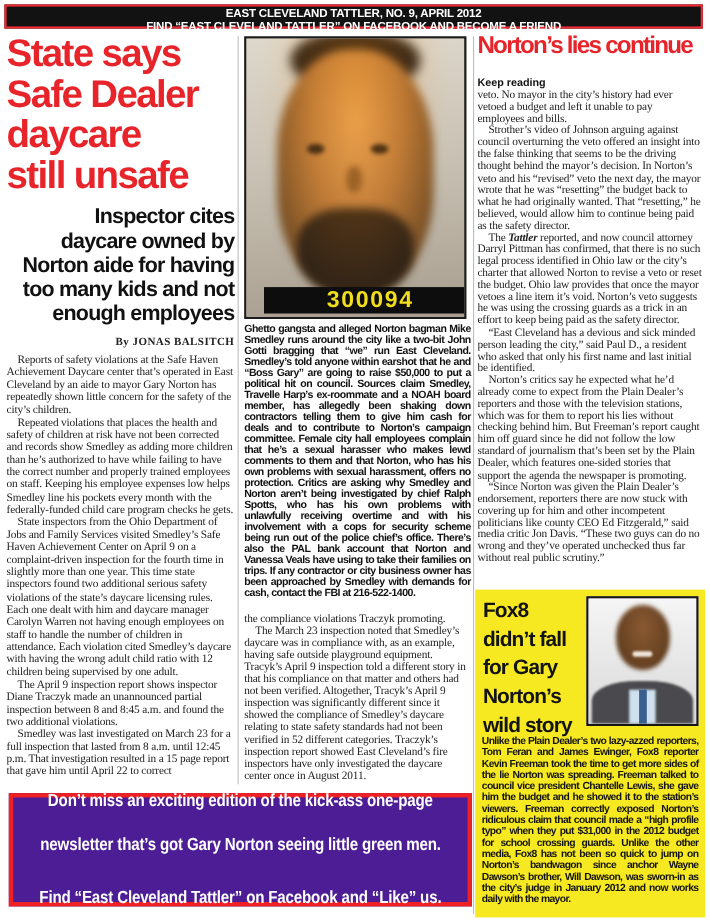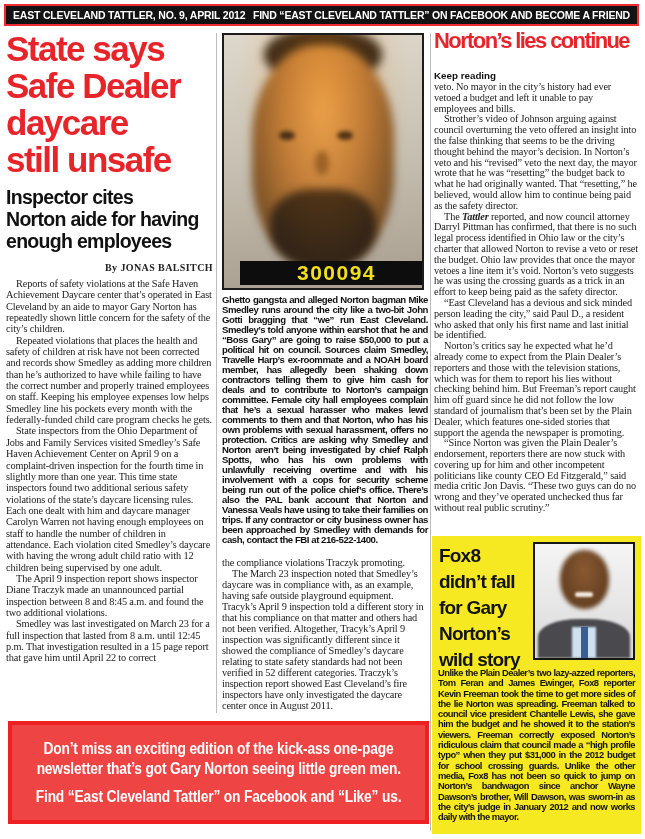--- a/index.html
+++ b/index.html
@@ -2,32 +2,32 @@
 <html><head>
 <meta charset="utf-8">
 <style>
   html,body{margin:0;padding:0;background:#fff;}
   .page{position:relative;width:645px;height:839px;background:#ffffff;overflow:hidden;
         font-family:"Liberation Sans",sans-serif;color:#1a1a1a;}
 
   
   .banner{position:absolute;left:4px;top:4px;width:635px;height:22px;background:#121212;
           border:2px solid #ee2b33;box-sizing:border-box;display:flex;align-items:center;
-          justify-content:space-between;padding:0 7px;}
+          justify-content:space-between;padding:0 7px;flex-direction:column;}
   .banner span{color:#ffffff;font-weight:800;font-size:10.5px;letter-spacing:-0.2px;white-space:nowrap;}
 
   
   .vline{position:absolute;width:1px;background:#bdbdbd;}
   .vline1{left:216px;top:33px;height:680px;}
   .vline2{left:430px;top:33px;height:798px;}
 
   
   .col-left{position:absolute;left:6px;top:30px;width:207px;}
   .headline-red{color:#e8242b;font-weight:800;font-size:35px;line-height:37px;letter-spacing:-1.5px;}
-  .subhead{margin-top:8px;color:#111;font-weight:800;font-size:19.5px;line-height:22px;letter-spacing:-0.7px;}
+  .subhead{margin-top:8px;color:#111;font-weight:800;font-size:19.5px;line-height:22px;letter-spacing:-0.7px;text-align:right;}
   .byline{margin-top:10px;text-align:right;font-family:"Liberation Serif",serif;font-weight:700;
           font-size:10px;letter-spacing:0.4px;color:#222;}
   .body-serif{margin-top:5px;font-family:"Liberation Serif",serif;font-size:10.3px;line-height:11.35px;
               letter-spacing:-0.15px;color:#222;text-align:left;}
   .body-serif p{margin:0;}
   .body-serif p.indent{text-indent:10px;}
 
   
   .col-mid{position:absolute;left:222px;top:33px;width:206px;}
   .mugshot{position:relative;width:202px;height:257px;border:2px solid #1c1c1c;box-sizing:border-box;
@@ -75,23 +75,23 @@
             background:radial-gradient(ellipse at 50% 35%,#8a5a32,#5f3c1e 80%);filter:blur(2px);}
   .rep-smile{position:absolute;left:41%;top:42%;width:18px;height:5px;background:#f0e6da;border-radius:3px;filter:blur(1px);}
   .rep-suit{position:absolute;left:3%;bottom:0;width:94%;height:34%;background:#4a4a4e;
             border-radius:45% 45% 0 0;filter:blur(1px);}
   .rep-shirt{position:absolute;left:38%;bottom:0;width:24%;height:27%;background:#cfe0ef;filter:blur(1px);}
   .rep-tie{position:absolute;left:47%;bottom:0;width:7%;height:27%;background:#3a5f8f;}
   .fox8-body{position:absolute;left:6px;top:132px;width:197px;font-weight:700;font-size:9.4px;
              line-height:10.3px;letter-spacing:-0.55px;text-align:justify;color:#131313;}
 
   
-  .promo{position:absolute;left:8px;top:721px;width:421px;height:103px;background:#ef4444;
+  .promo{position:absolute;left:8px;top:721px;width:421px;height:103px;background:#4c1d95;
          border:4px solid #ed2024;box-sizing:border-box;display:flex;flex-direction:column;
-         align-items:center;justify-content:center;}
+         align-items:center;justify-content:center;gap:20px;}
   .promo .pline{color:#ffffff;font-weight:800;font-size:16px;line-height:20px;white-space:nowrap;
                 transform:scaleX(0.86);transform-origin:center;letter-spacing:-0.2px;}
   .promo .pline.gap{margin-top:8px;}
 </style>
 </head>
 <body>
 
 <div class="page">
 
   <div class="banner">
@@ -104,21 +104,23 @@
 
   <div class="col-left">
     <div class="headline-red">
       <div>State says</div>
       <div>Safe Dealer</div>
       <div>daycare</div>
       <div>still unsafe</div>
     </div>
     <div class="subhead">
       <div>Inspector cites</div>
+      <div>daycare owned by</div>
       <div>Norton aide for having</div>
+      <div>too many kids and not</div>
       <div>enough employees</div>
     </div>
     <div class="byline">By JONAS BALSITCH</div>
     <div class="body-serif">
       <p class="indent">Reports of safety violations at the Safe Haven Achievement Daycare center that’s operated in East Cleveland by an aide to mayor Gary Norton has repeatedly shown little concern for the safety of the city’s children.</p>
       <p class="indent">Repeated violations that places the health and safety of children at risk have not been corrected and records show Smedley as adding more children than he’s authorized to have while failing to have the correct number and properly trained employees on staff. Keeping his employee expenses low helps Smedley line his pockets every month with the federally-funded child care program checks he gets.</p>
       <p class="indent">State inspectors from the Ohio Department of Jobs and Family Services visited Smedley’s Safe Haven Achievement Center on April 9 on a complaint-driven inspection for the fourth time in slightly more than one year. This time state inspectors found two additional serious safety violations of the state’s daycare licensing rules. Each one dealt with him and daycare manager Carolyn Warren not having enough employees on staff to handle the number of children in attendance. Each violation cited Smedley’s daycare with having the wrong adult child ratio with 12 children being supervised by one adult.</p>
       <p class="indent">The April 9 inspection report shows inspector Diane Traczyk made an unannounced partial inspection between 8 and 8:45 a.m. and found the two additional violations.</p>
       <p class="indent">Smedley was last investigated on March 23 for a full inspection that lasted from 8 a.m. until 12:45 p.m. That investigation resulted in a 15 page report that gave him until April 22 to correct</p>
     </div>

